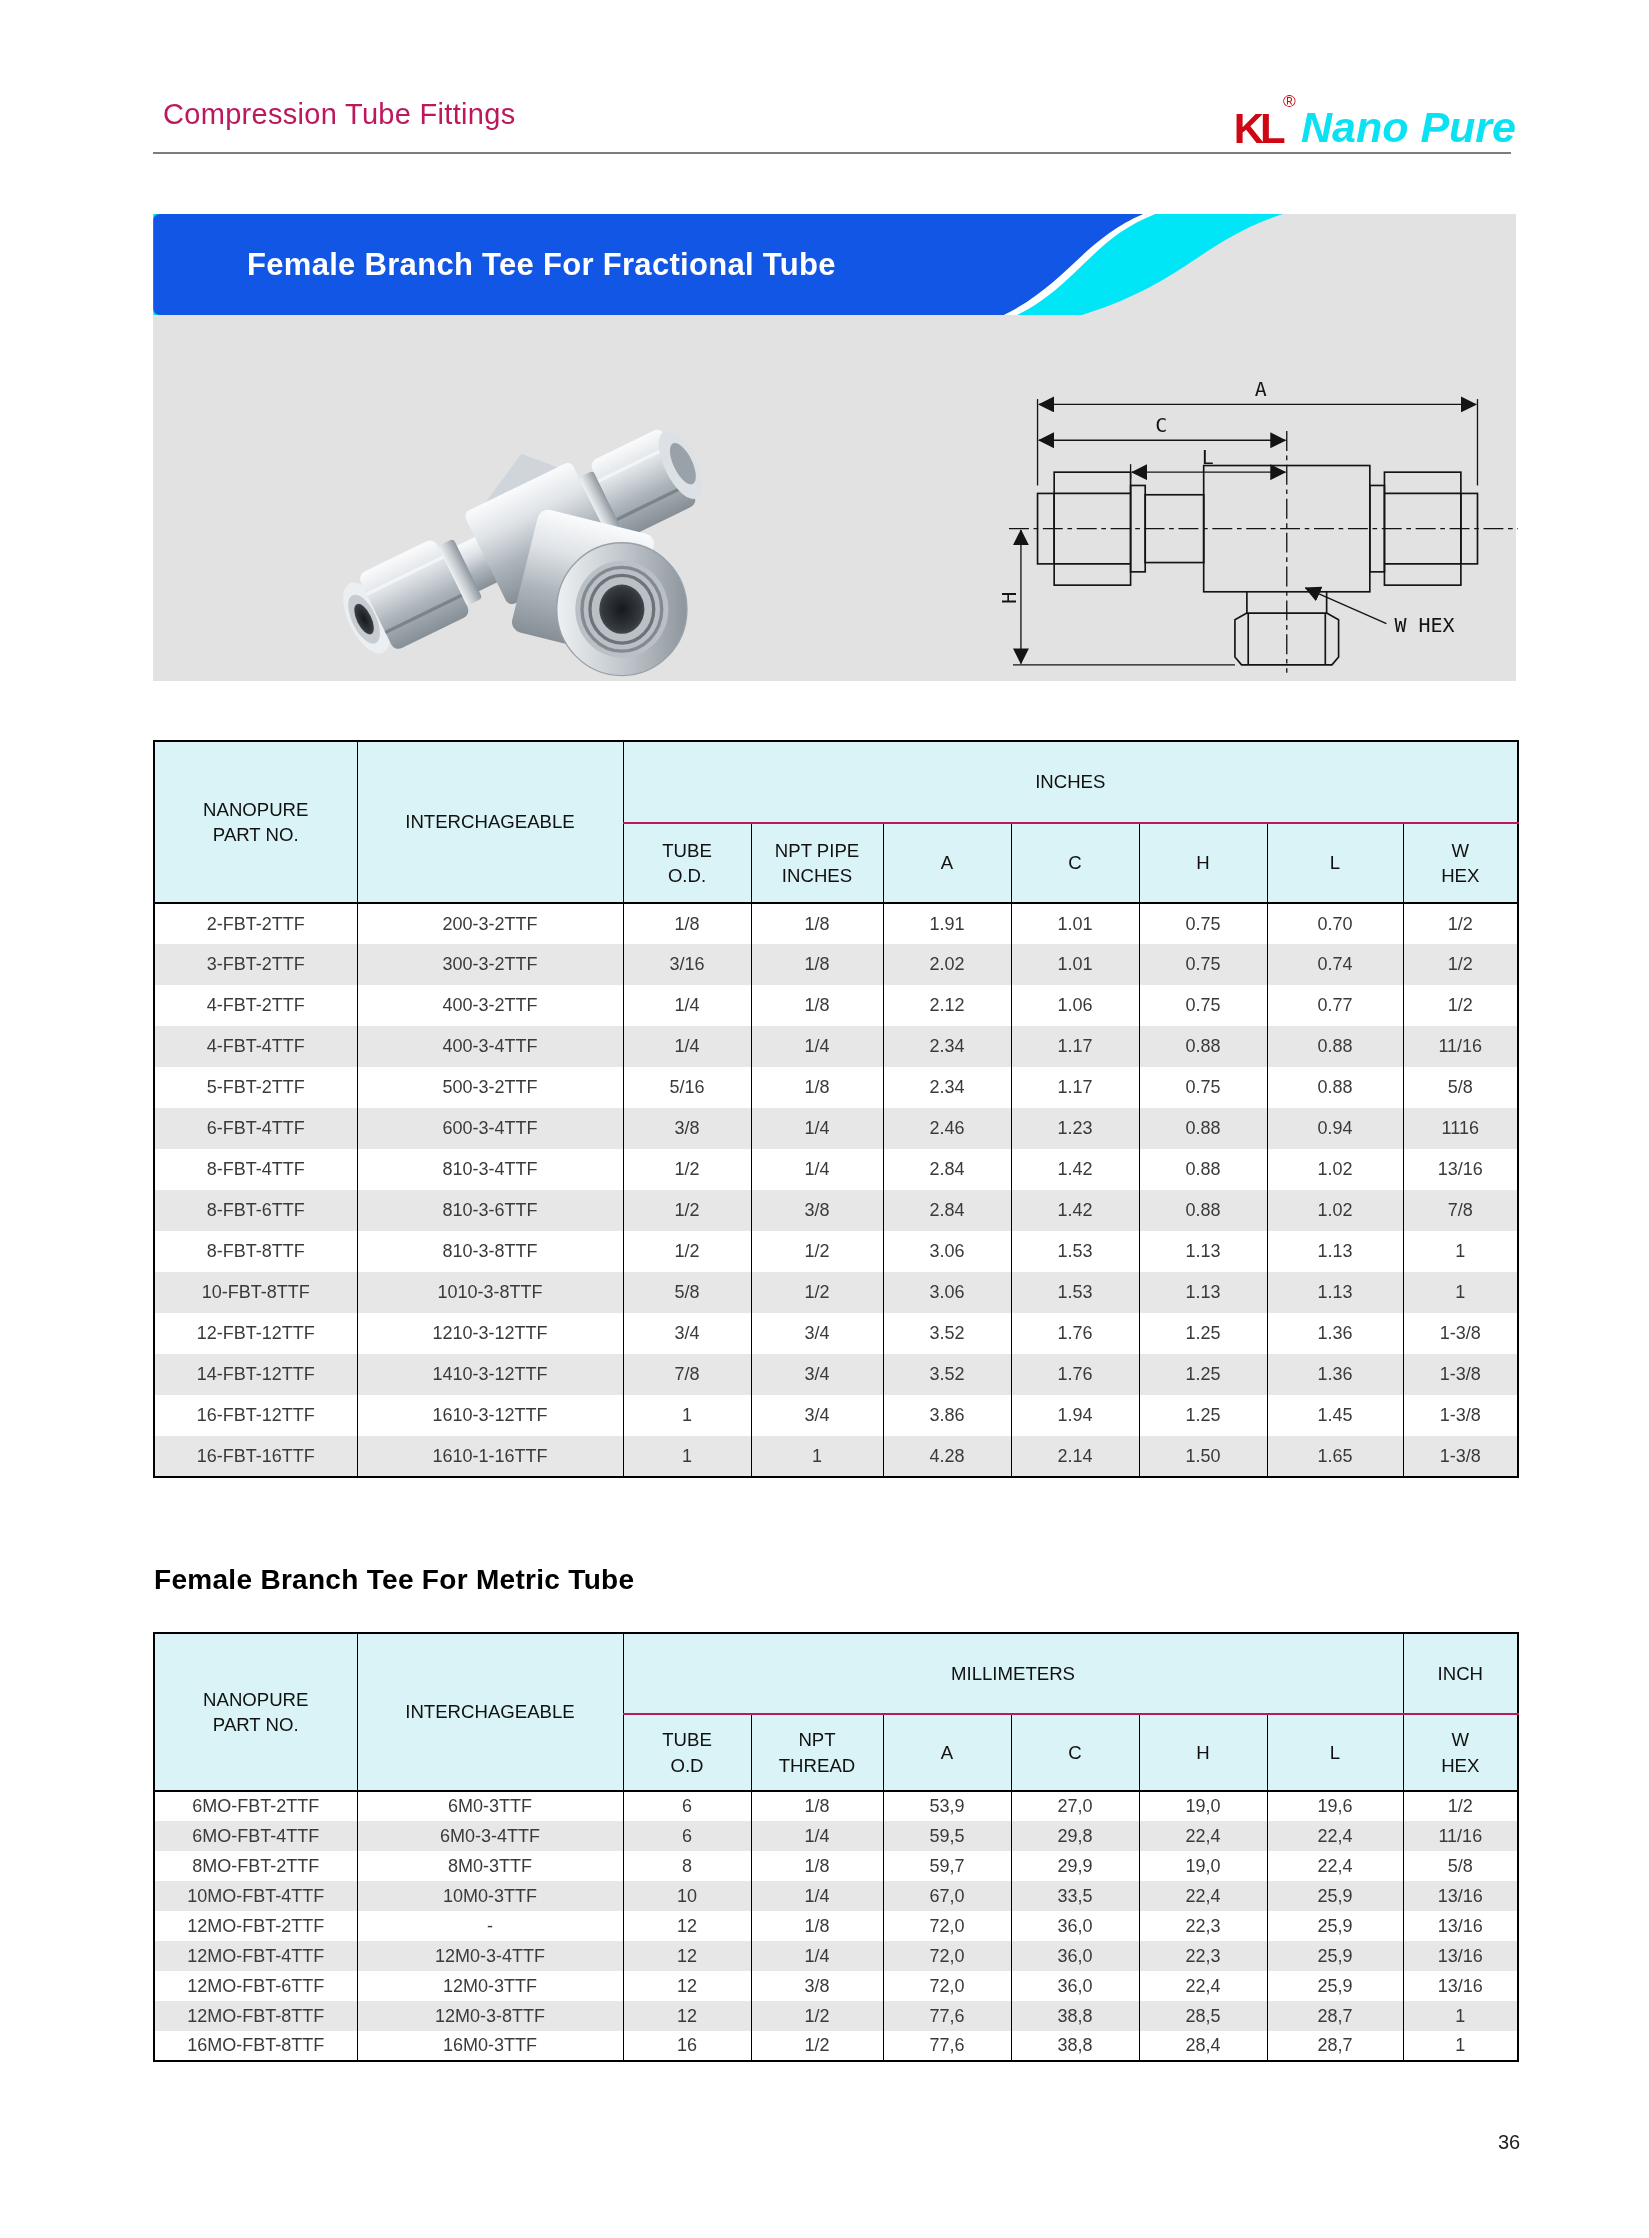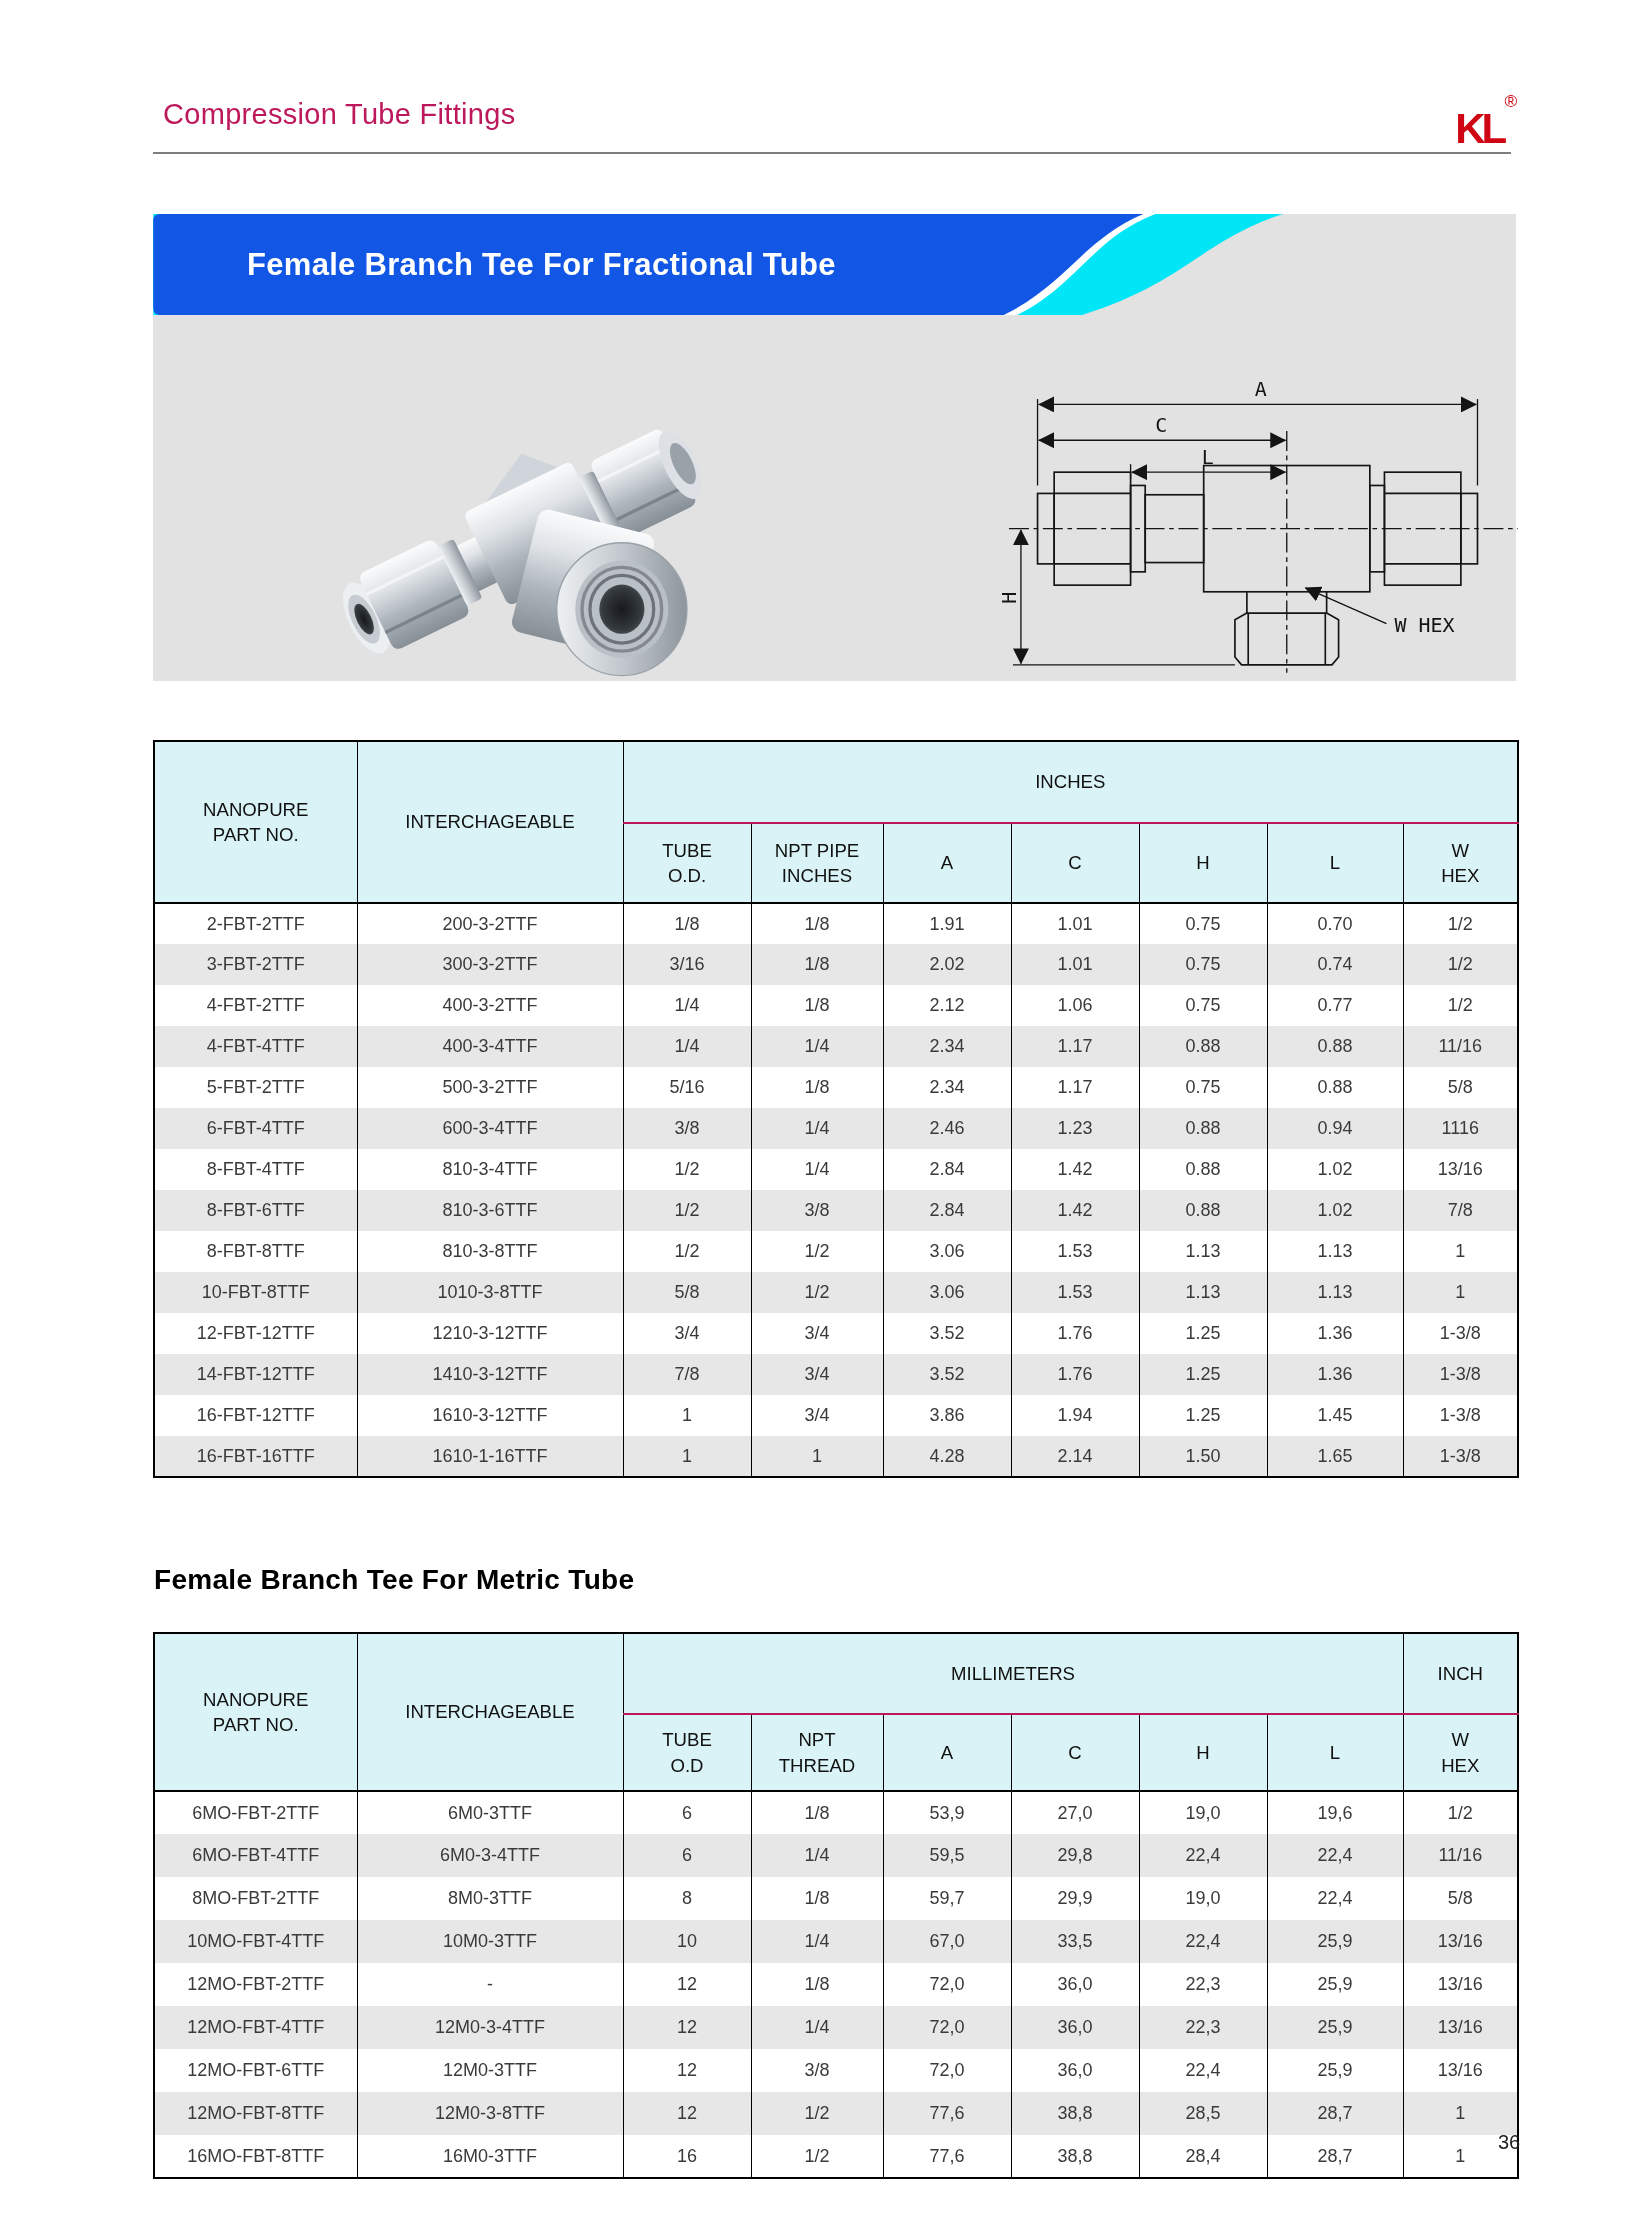--- a/index.html
+++ b/index.html
@@ -39,41 +39,42 @@
   table.spec td{border-style:solid;border-color:#000;border-width:0 1.3px;
                 text-align:center;font-size:18px;color:#3a3a3a;}
   table.spec tbody tr:nth-child(even){background:#e7e7e7;}
   #fractional-table{top:740px;}
   #fractional-table thead tr.r1 th{height:78px;}
   #fractional-table thead tr.r2 th{height:76px;}
   #fractional-table tbody tr{height:41px;}
   #metric-table{top:1632px;}
   #metric-table thead tr.r1 th{height:77px;}
   #metric-table thead tr.r2 th{height:73px;}
-  #metric-table tbody tr{height:43px;}
+  #metric-table tbody tr{height:30px;}
 
   .section-title{position:absolute;left:154px;top:1564px;font-size:28px;font-weight:700;
                  color:#000000;letter-spacing:0.3px;}
 
   .page-number{position:absolute;left:1489px;top:2131px;width:40px;text-align:center;
                font-size:20px;color:#222;}
 
   
   .tech{position:absolute;left:1001px;top:379px;}
   .photo{position:absolute;left:303px;top:362px;}
 </style>
 </head>
 <body>
 
 <div class="page">
 
   <div class="doc-title">Compression Tube Fittings</div>
   <div class="brand">
     <span class="mark">KL</span>
     <span class="reg">®</span>
+    <span class="name">Nano Pure</span>
   </div>
   <div class="rule"></div>
 
   <div class="photo-panel"></div>
 
   <svg class="banner" viewBox="0 0 2070 152">
     <path d="M0,0 H1700 C1575,42 1555,102 1398,152 H0 Z" fill="#00e6f6"></path>
     <path d="M10,0 H1508 C1414,36 1390,108 1300,152 H10 Z" fill="#ffffff"></path>
     <path d="M10,0 H1490 C1400,38 1374,106 1280,152 H10 Q0,152 0,142 V10 Q0,0 10,0 Z" fill="#1156e4"></path>
   </svg>

